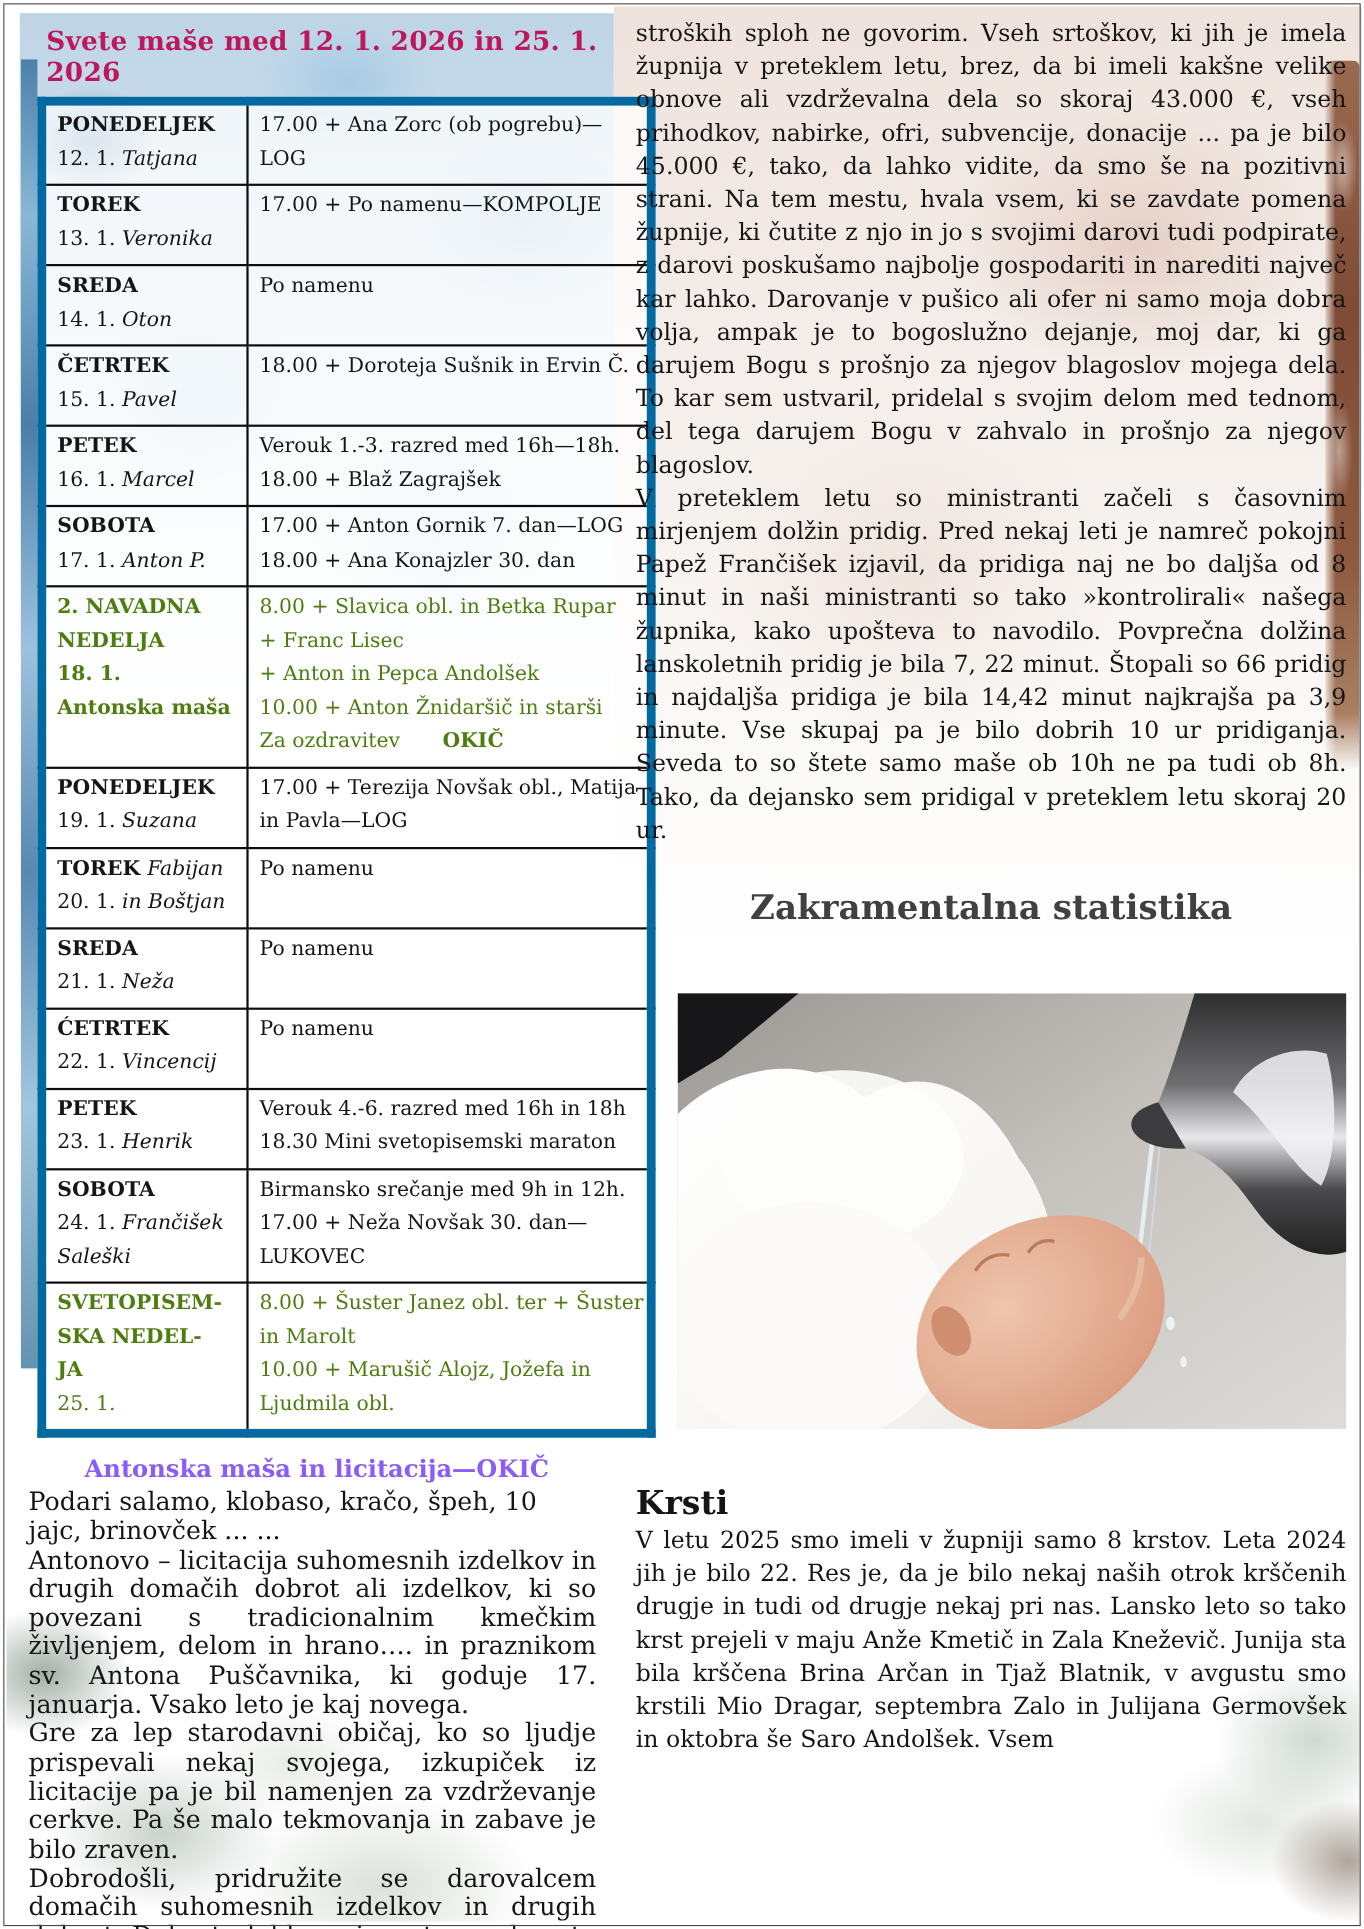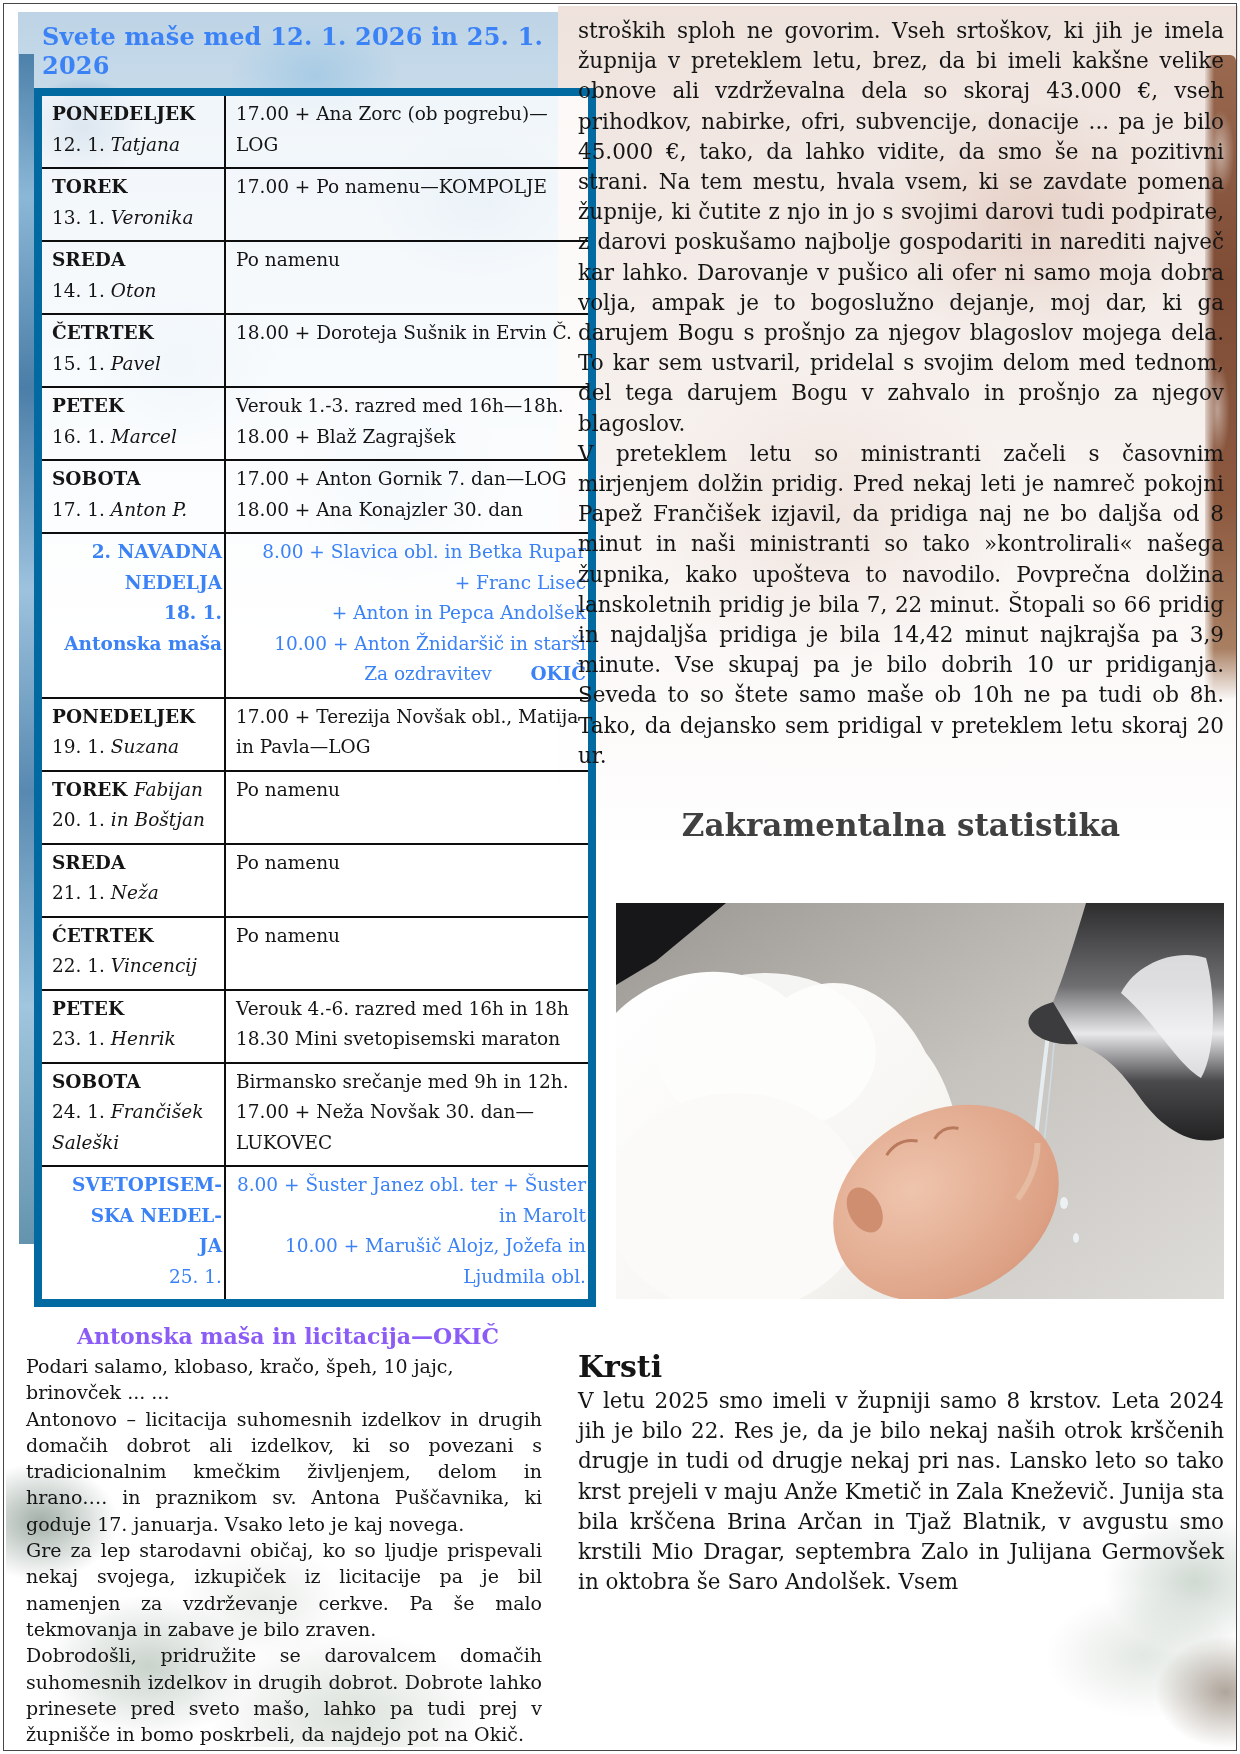--- a/index.html
+++ b/index.html
@@ -70,26 +70,26 @@
   table.mass td{
     border:2.5px solid #0d0d0d;vertical-align:top;
     background:rgba(255,255,255,.74);
     padding:3px 2px 7px 10px;
   }
   td.day{width:170px;font-size:18.5px;}
   td.intent{width:350px;font-size:18.5px;padding-left:9px;}
   .cl{line-height:30.5px;white-space:nowrap;}
   .cl .b{font-weight:bold;}
   .cl .i{font-style:italic;}
-  tr.red td{color:#3b82f6;text-align:right;}
+  tr.red td{color:#4d7c0f;}
   .section-heading{
     margin:16px 0 4px 0;text-align:center;
     font-size:22px;font-weight:bold;
   }
-  .lpara{margin:0 0 0 6px;width:516px;font-size:19px;line-height:26.3px;text-align:justify;}
+  .lpara{margin:0 0 0 6px;width:516px;font-size:23px;line-height:26.3px;text-align:justify;}
   .lpara.noj{text-align:left;}
 
   
   .col-right{position:absolute;left:578px;top:16px;width:646px;z-index:2;}
   .rpara{margin:0;font-size:21.5px;line-height:30.2px;text-align:justify;}
   .stat-heading{
     margin:36px 0 0 0;text-align:center;
     font-size:31px;font-weight:bold;
   }
   .photo{display:block;margin:60px 0 0 38px;width:608px;height:396px;}
@@ -101,21 +101,21 @@
 <div class="sheet">
   <div class="bg bg-ice-left"></div>
   <div class="bg bg-strip-left"></div>
   <div class="bg bg-warm-right"></div>
   <div class="bg bg-bark-right"></div>
   <div class="bg bg-pine-bl"></div>
   <div class="bg bg-pine-br"></div>
   <div class="frame"></div>
 
   <div class="col-left">
-    <div class="left-title" style="color: #3b82f6;">Svete maše med 12. 1. 2026 in 25. 1. 2026</div>
+    <div class="left-title" style="color: #be185d;">Svete maše med 12. 1. 2026 in 25. 1. 2026</div>
 
     <table class="mass">
       <tbody>
           <tr>
             <td class="day">
               <div class="cl"><span class="b">PONEDELJEK</span></div>
               <div class="cl"><span class="p">12. 1.  </span><span class="i">Tatjana</span></div>
             </td>
             <td class="intent">
               <div class="cl"><span class="p">17.00 + Ana Zorc (ob pogrebu)—</span></div>

